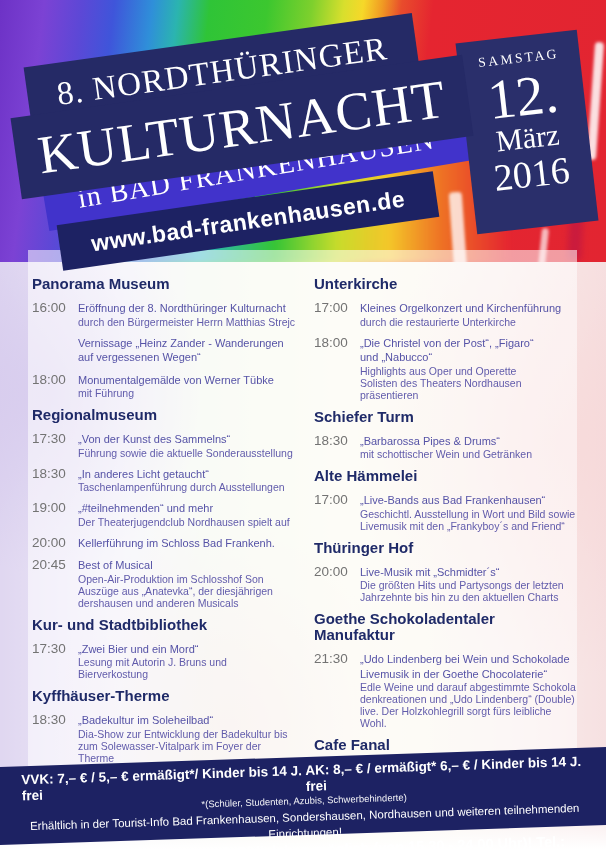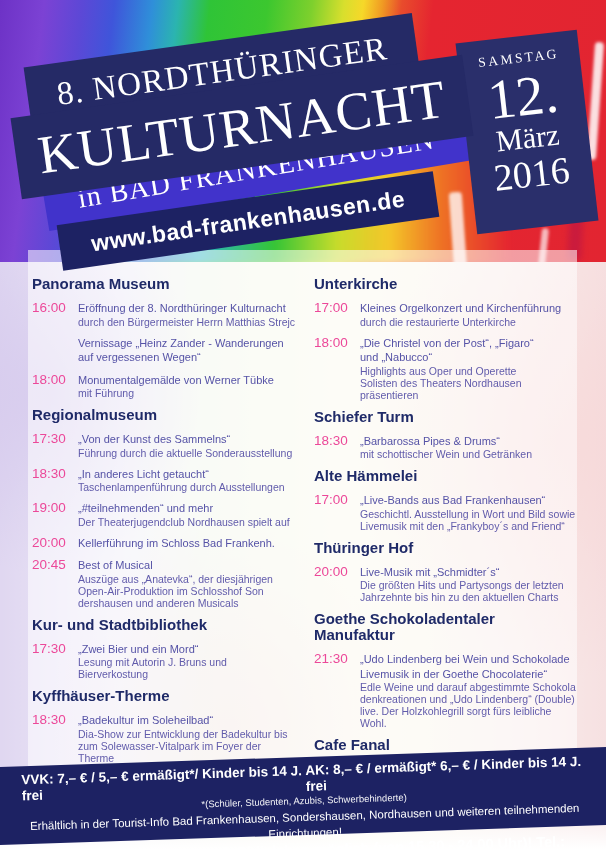--- a/index.html
+++ b/index.html
@@ -54,21 +54,21 @@
   .d-day{font-size:56px;line-height:52px;margin-top:4px;}
   .d-month{font-size:30px;line-height:32px;}
   .d-year{font-size:38px;line-height:40px;}
 
   
   .content{position:absolute;left:32px;top:268px;width:546px;height:486px;display:flex;gap:18px;z-index:8;}
   .col{flex:1;}
   .venue-name{font-size:15px;font-weight:bold;color:#1f2a68;line-height:16px;margin:8px 0 9px;}
   .venue:first-child .venue-name{margin-top:8px;}
   .event{display:flex;gap:9px;margin-bottom:8px;}
-  .etime{width:37px;flex:none;font-size:13.5px;color:#ec4899;line-height:14.5px;}
+  .etime{width:37px;flex:none;font-size:13.5px;color:#737373;line-height:14.5px;}
   .ebody{flex:1;}
   .tl{font-size:11px;color:#5552a6;line-height:14.5px;}
   .dl{font-size:10.5px;color:#615bab;line-height:12px;}
 
   
   .band{position:absolute;left:-12px;top:757px;width:632px;height:78px;background:#1d2263;
     transform:rotate(-1.9deg);color:#fff;z-index:9;box-sizing:border-box;padding:6px 34px 0 34px;}
   .band-line1{display:flex;justify-content:space-between;font-weight:bold;font-size:13.5px;line-height:16px;}
   .band-note{text-align:center;font-size:9.5px;line-height:11px;opacity:.95;}
   .band-avail{text-align:center;font-size:11.5px;line-height:16px;margin-top:3px;}
@@ -133,21 +133,21 @@
               <div class="dl">mit Führung</div>
             </div>
           </div>
         </div>
         <div class="venue">
           <div class="venue-name">Regionalmuseum</div>
           <div class="event">
             <div class="etime">17:30</div>
             <div class="ebody">
               <div class="tl">„Von der Kunst des Sammelns“</div>
-              <div class="dl">Führung durch die aktuelle Sonderausstellung</div>
+              <div class="dl">Führung sowie die aktuelle Sonderausstellung</div>
             </div>
           </div>
           <div class="event">
             <div class="etime">18:30</div>
             <div class="ebody">
               <div class="tl">„In anderes Licht getaucht“</div>
               <div class="dl">Taschenlampenführung durch Ausstellungen</div>
             </div>
           </div>
           <div class="event">
@@ -160,22 +160,22 @@
           <div class="event">
             <div class="etime">20:00</div>
             <div class="ebody">
               <div class="tl">Kellerführung im Schloss Bad Frankenh.</div>
             </div>
           </div>
           <div class="event">
             <div class="etime">20:45</div>
             <div class="ebody">
               <div class="tl">Best of Musical</div>
+              <div class="dl">Open-Air-Produktion im Schlosshof Son</div>
               <div class="dl">Auszüge aus „Anatevka“, der diesjährigen</div>
-              <div class="dl">Open-Air-Produktion im Schlosshof Son</div>
               <div class="dl">dershausen und anderen Musicals</div>
             </div>
           </div>
         </div>
         <div class="venue">
           <div class="venue-name">Kur- und Stadtbibliothek</div>
           <div class="event">
             <div class="etime">17:30</div>
             <div class="ebody">
               <div class="tl">„Zwei Bier und ein Mord“</div>

